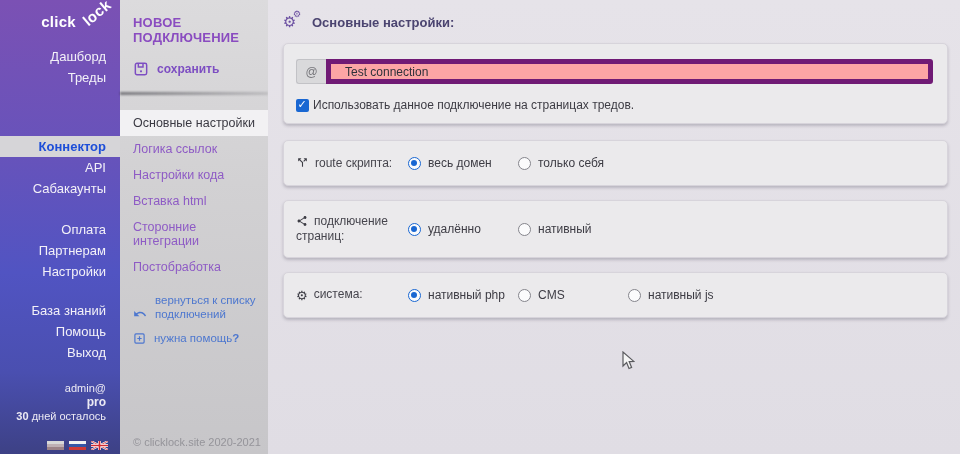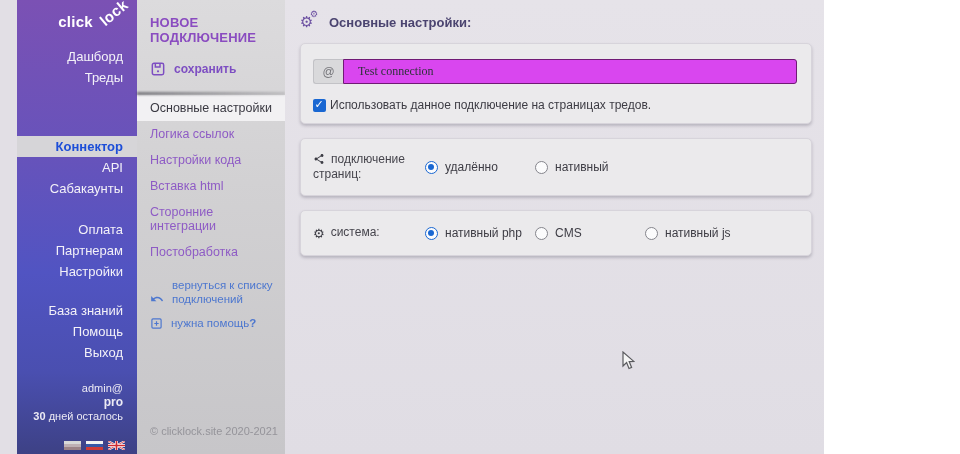--- a/index.html
+++ b/index.html
@@ -1,18 +1,18 @@
 <!DOCTYPE html>
 <html><head>
 <meta charset="utf-8">
 <style>
   * { margin:0; padding:0; box-sizing:border-box; }
   html,body { width:960px; height:454px; overflow:hidden; }
   body { font-family:"Liberation Sans","DejaVu Sans",sans-serif; }
-  .app { position:relative; width:824px; height:454px; display:flex; background:#e2dfe5;padding-left:17px; }
+  .app { position:relative; width:960px; height:454px; display:flex; background:#e2dfe5; }
 
   
   .sidebar { position:relative; width:120px; height:454px; flex:0 0 120px;
     background:linear-gradient(180deg,#7b51b4 0%,#6653bb 35%,#5154c2 60%,#4a4fb0 82%,#3d4185 100%); }
   .logo { position:relative; height:42px; color:#fff; }
   .logo-click { position:absolute; right:44px; top:13px; font-size:15px; font-weight:600; letter-spacing:.3px; }
   .logo-lock  { position:absolute; right:8px;  top:4px;  font-size:15px; font-weight:600; letter-spacing:.3px;
     transform:rotate(-40deg); display:inline-block; }
   .nav { margin-top:4px; }
   .nav-item { height:21px; line-height:21px; text-align:right; padding-right:14px;
@@ -30,50 +30,50 @@
   .flag svg { width:17px; height:9px; display:block; }
 
   
   .panel { position:relative; width:148px; flex:0 0 148px; height:454px;
     background:linear-gradient(180deg,#dcdbdd 0%,#d2d1d3 40%,#c7c6c9 100%); }
   .panel-title { margin:15px 0 0 13px; font-size:13px; font-weight:700; color:#8a4cc0; letter-spacing:.2px; }
   .save-btn { margin:16px 0 0 13px; display:flex; align-items:center; gap:8px; background:none; border:none;
     color:#7d4ec2; font-family:inherit; font-size:12px; font-weight:700; cursor:pointer;text-align:center; }
   .panel-divider { margin-top:15px; height:3px;
     background:linear-gradient(90deg,rgba(45,45,52,.55),rgba(45,45,52,.15)); filter:blur(1px); }
-  .panel-menu { }
+  .panel-menu { margin-top:15px; }
   .menu-item { padding:6px 6px 6px 13px; font-size:12.5px; color:#8e5bc5; cursor:pointer; }
   .menu-item.active { background:#f2f1f3; color:#3a3942; }
   .panel-links { margin-top:8px; }
   .p-link { display:flex; align-items:flex-end; gap:8px; padding:5px 4px 5px 13px;
     font-size:11.5px; line-height:14px; color:#4d77cf; cursor:pointer; }
   .p-link .txt { max-width:102px; }
   .p-link svg { flex:0 0 auto; margin-top:1px; }
   .help-q { font-weight:700; }
-  .copyright { position:absolute; bottom:17px; left:0; width:200px; text-align:left; padding-left:13px;
+  .copyright { position:absolute; bottom:6px; left:0; width:200px; text-align:left; padding-left:13px;
     font-size:11px; color:#95949a; }
 
   
   .main { position:relative; flex:1; height:454px; padding:10px 12px 0 15px;
     background:linear-gradient(180deg,#e6e3e9 0%,#e0dde4 100%); }
   .section-head { display:flex; align-items:center; gap:9px; margin-top:3px; }
   .section-head .ttl { font-size:13px; font-weight:700; color:#4b4470; }
   .gears { position:relative; width:20px; height:18px; color:#6b4fa1; }
   .gears .g1 { position:absolute; left:0; top:1px; font-size:15px; line-height:15px; }
   .gears .g2 { position:absolute; left:10px; top:-3px; font-size:9px; line-height:9px; }
 
   .card { background:#ebeaec; border:1px solid #d7d4db; border-radius:5px;
     box-shadow:0 2px 3px rgba(60,55,75,.25); }
   .card-name { margin-top:12px; height:81px; padding:15px 14px 0 12px; }
   .input-group { display:flex; height:25px; }
   .addon { width:30px; background:#d9d9db; border:1px solid #c2c2c6; border-right:none;
     border-radius:3px 0 0 3px; display:flex; align-items:center; justify-content:center;
     color:#77777c; font-size:12px; }
-  .name-input { flex:1; background:#d946ef; border:1px solid #701a75; border-radius:0 3px 3px 0;
-    padding:0 10px 0 14px; font-family:Liberation Serif, serif; font-size:12px; color:#2e323a; outline:none; }
+  .name-input { flex:1; background:#fca5a5; border:5px solid #701a75; border-radius:0 3px 3px 0;
+    padding:0 10px 0 14px; font-family:Liberation Sans, sans-serif; font-size:12px; color:#2e323a; outline:none; }
   .check-row { margin-top:14px; display:flex; align-items:center; gap:4px;
     font-size:12px; color:#3d3c44; cursor:pointer; }
   .checkbox { width:13px; height:13px; border-radius:2px; background:#1967d2; position:relative; flex:0 0 auto; }
   .checkbox::after { content:"✓"; position:absolute; left:1.5px; top:-1px; color:#fff; font-size:11px; font-weight:700; }
 
   .row-card { display:flex; align-items:center; padding:0 12px; }
   .card-route  { margin-top:16px; height:46px; }
   .card-pages  { margin-top:14px; height:58px; }
   .card-system { margin-top:14px; height:46px; }
   .card-label { width:112px; flex:0 0 112px; font-size:12px; color:#46454d; line-height:15px; }
@@ -195,20 +195,37 @@
       <div class="input-group">
         <span class="addon">@</span>
         <input class="name-input" type="text" value="Test connection" style="">
       </div>
       <label class="check-row">
         <span class="checkbox"></span>
         <span>Использовать данное подключение на страницах тредов.</span>
       </label>
     </div>
 
+    <div class="card row-card card-route">
+      <div class="card-label">
+        <svg width="13" height="13" viewBox="0 0 24 24" fill="#3c3c44">
+            <path d="M14 4l2.29 2.29-2.88 2.88 1.42 1.42 2.88-2.88L20 10V4h-6zm-4 0H4v6l2.29-2.29 4.71 4.7V20h2v-8.41l-5.29-5.3L10 4z"></path>
+          </svg><span>route скрипта:</span>
+      </div>
+      <div class="options">
+        <label class="radio-opt">
+          <span class="radio selected"></span>
+          <span>весь домен</span>
+        </label>
+        <label class="radio-opt">
+          <span class="radio"></span>
+          <span>только себя</span>
+        </label>
+      </div>
+    </div>
 
     <div class="card row-card card-pages">
       <div class="card-label">
         <svg width="12" height="12" viewBox="0 0 24 24" fill="#3c3c44">
             <path d="M18 16.08c-.76 0-1.44.3-1.96.77L8.91 12.7c.05-.23.09-.46.09-.7s-.04-.47-.09-.7l7.05-4.11c.54.5 1.25.81 2.04.81 1.66 0 3-1.34 3-3s-1.34-3-3-3-3 1.34-3 3c0 .24.04.47.09.7L8.04 9.81C7.5 9.31 6.79 9 6 9c-1.66 0-3 1.34-3 3s1.34 3 3 3c.79 0 1.5-.31 2.04-.81l7.12 4.16c-.05.21-.08.43-.08.65 0 1.61 1.31 2.92 2.92 2.92 1.61 0 2.92-1.31 2.92-2.92s-1.31-2.92-2.92-2.92z"></path>
           </svg><span>подключение страниц:</span>
       </div>
       <div class="options">
         <label class="radio-opt">
           <span class="radio selected"></span>

